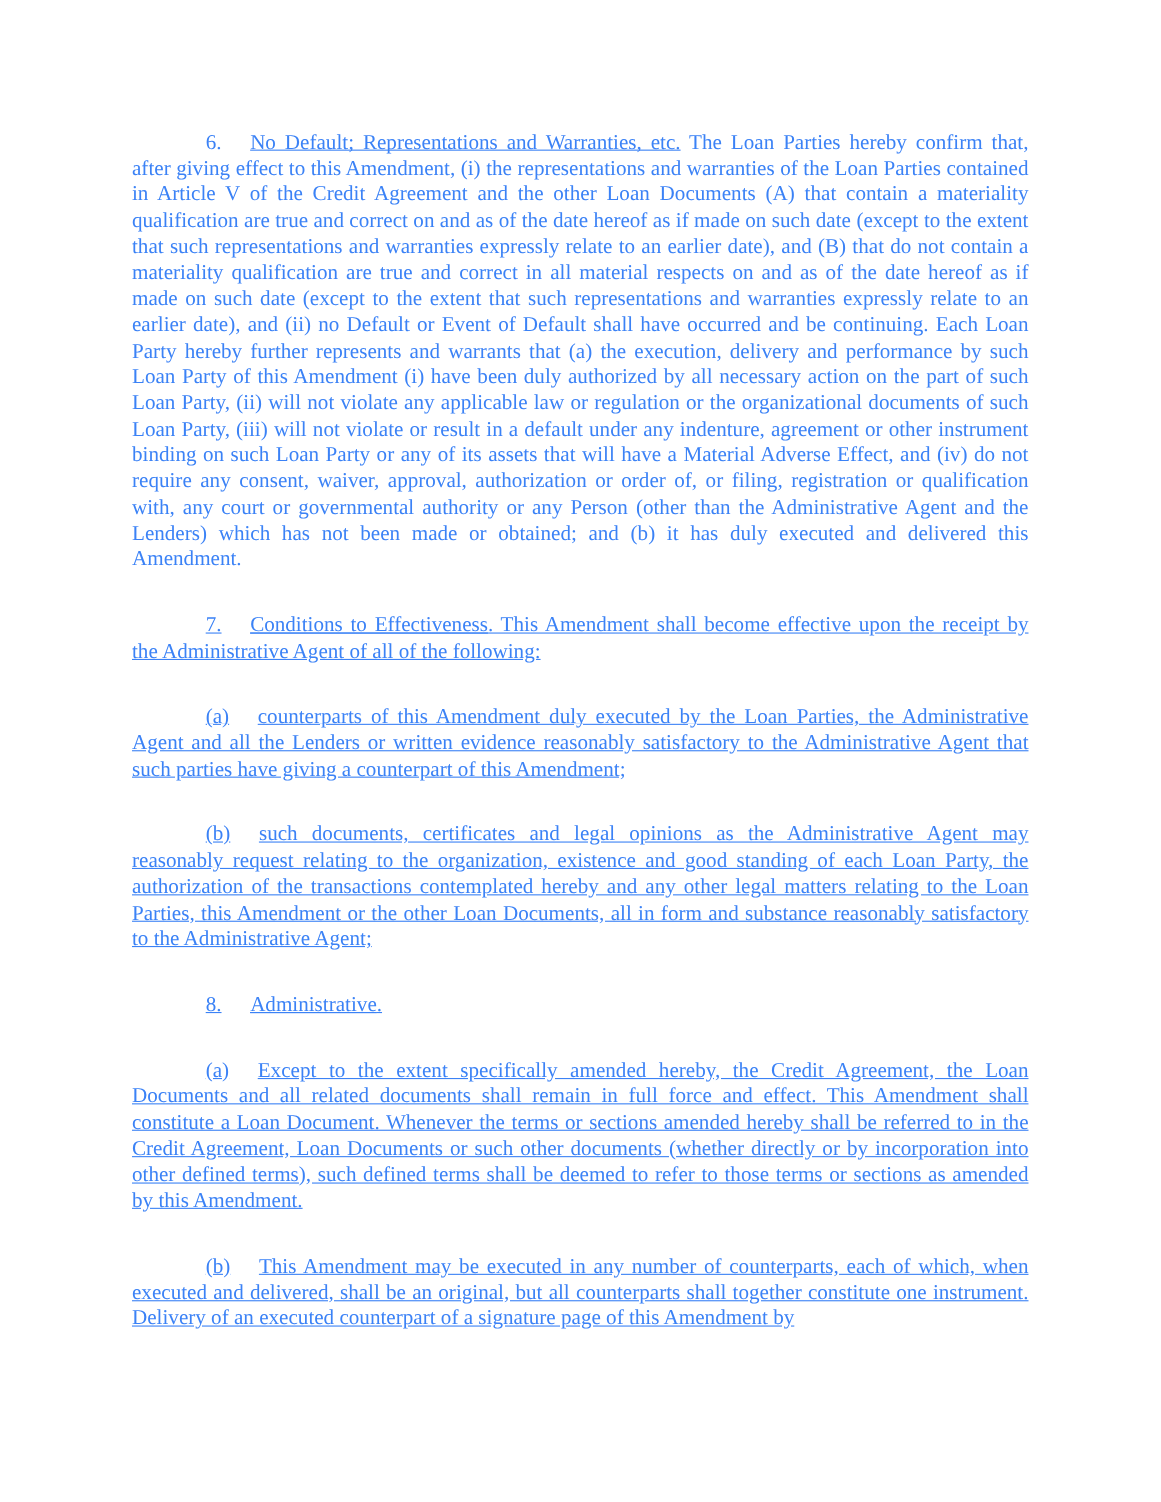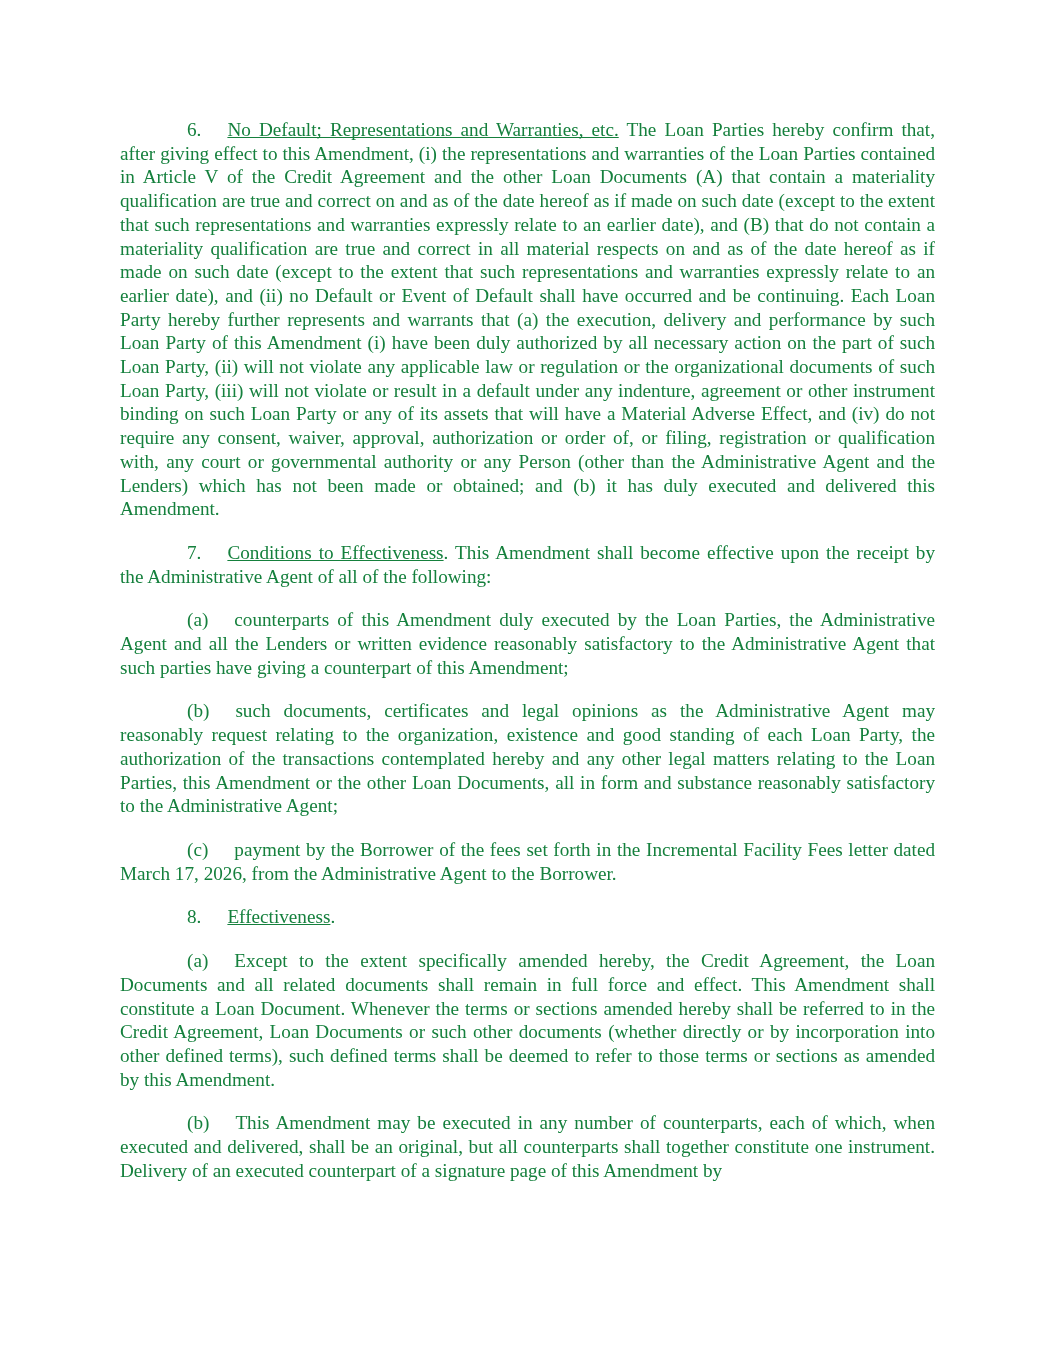--- a/index.html
+++ b/index.html
@@ -7,39 +7,40 @@
     padding: 0;
     background: #ffffff;
   }
   .page {
     width: 1055px;
     height: 1276px;
     position: relative;
     background: #ffffff;
     box-sizing: border-box;
     font-family: "Liberation Serif", "DejaVu Serif", serif;
-    color: #15803d;
+    color: #3b82f6;
     overflow: hidden;
   }
   .body-area {
     position: absolute;
     left: 120px;
     top: 118px;
     width: 815px;
   }
   p.para {
     margin: 0 0 0 0;
     font-size: 19.2px;
     line-height: 1.235;
     text-align: justify;
     text-justify: inter-word;
     hyphens: none;
   }
   p.para + p.para {
-    margin-top: 20px;
+    margin-top: 36px;
+    text-decoration: underline;
   }
   .indent {
     display: inline-block;
     width: 67px;
   }
   .num {
     
   }
   .gap-md {
     display: inline-block;
@@ -75,26 +76,23 @@
     </p>
 
     <p class="para">
       <span class="indent"></span><span class="num">(a)</span><span class="gap-md"></span><span>counterparts of this Amendment duly executed by the Loan Parties, the Administrative Agent and all the Lenders or written evidence reasonably satisfactory to the Administrative Agent that such parties have giving a counterpart of this Amendment;</span>
     </p>
 
     <p class="para">
       <span class="indent"></span><span class="num">(b)</span><span class="gap-md"></span><span>such documents, certificates and legal opinions as the Administrative Agent may reasonably request relating to the organization, existence and good standing of each Loan Party, the authorization of the transactions contemplated hereby and any other legal matters relating to the Loan Parties, this Amendment or the other Loan Documents, all in form and substance reasonably satisfactory to the Administrative Agent;</span>
     </p>
 
-    <p class="para">
-      <span class="indent"></span><span class="num">(c)</span><span class="gap-md"></span><span>payment by the Borrower of the fees set forth in the Incremental Facility Fees letter dated March 17, 2026, from the Administrative Agent to the Borrower.</span>
-    </p>
 
     <p class="para">
-      <span class="indent"></span><span class="num">8.</span><span class="gap-md"></span><u>Effectiveness</u><span>.</span>
+      <span class="indent"></span><span class="num">8.</span><span class="gap-md"></span><u>Administrative</u><span>.</span>
     </p>
 
     <p class="para">
       <span class="indent"></span><span class="num">(a)</span><span class="gap-md"></span><span>Except to the extent specifically amended hereby, the Credit Agreement, the Loan Documents and all related documents shall remain in full force and effect. This Amendment shall constitute a Loan Document. Whenever the terms or sections amended hereby shall be referred to in the Credit Agreement, Loan Documents or such other documents (whether directly or by incorporation into other defined terms), such defined terms shall be deemed to refer to those terms or sections as amended by this Amendment.</span>
     </p>
 
     <p class="para">
       <span class="indent"></span><span class="num">(b)</span><span class="gap-md"></span><span>This Amendment may be executed in any number of counterparts, each of which, when executed and delivered, shall be an original, but all counterparts shall together constitute one instrument. Delivery of an executed counterpart of a signature page of this Amendment by</span>
     </p>
 

